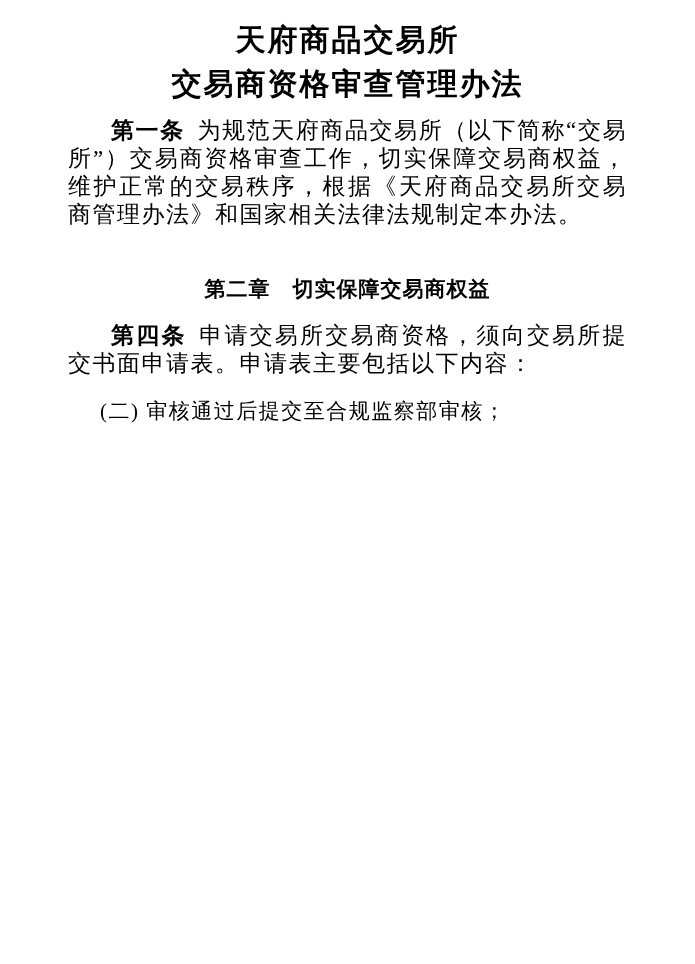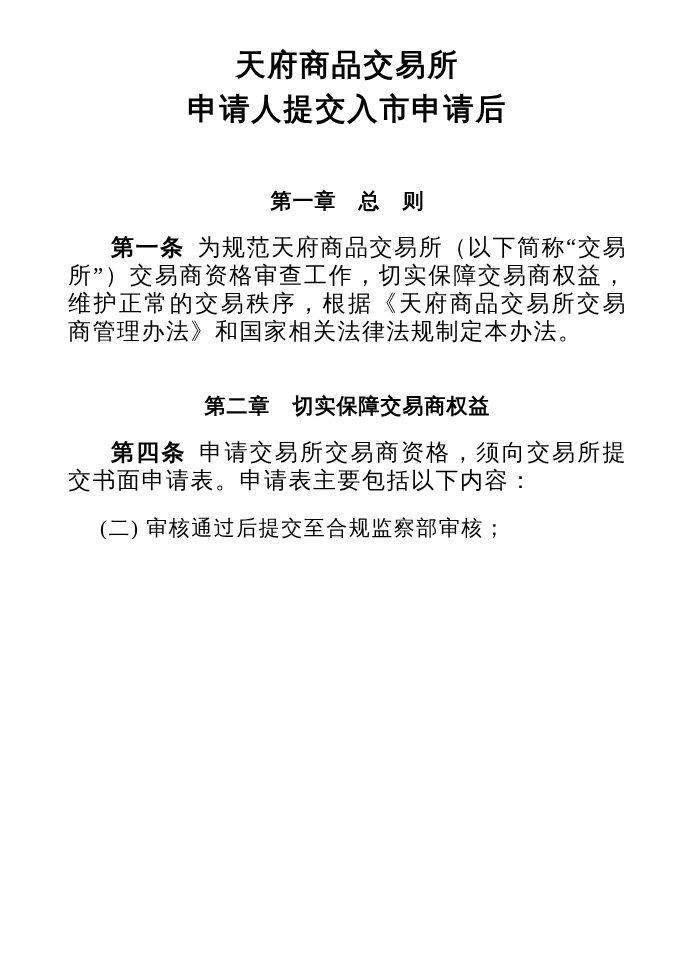--- a/index.html
+++ b/index.html
@@ -10,21 +10,21 @@
   .page {
     position: relative;
     width: 695px;
     height: 964px;
     background: #ffffff;
     color: #000000;
     overflow: hidden;
     font-family: "Liberation Serif", "DejaVu Serif", serif;
   }
   .content {
-    padding: 43px 57px 0 57px;
+    padding: 18px 57px 0 57px;
   }
   .doc-title {
     margin: 0;
     font-weight: bold;
     font-size: 30px;
     line-height: 44px;
     text-align: center;
     letter-spacing: 2px;
   }
   .title-line {
@@ -63,24 +63,23 @@
   }
 </style>
 </head>
 <body>
 
 <div class="page">
   <div class="content">
 
     <h1 class="doc-title">
       <span class="title-line">天府商品交易所</span>
-      <span class="title-line">申请人提交入市申请后</span>
+      <span class="title-line">交易商资格审查管理办法</span>
     </h1>
 
-    <h2 class="chapter-heading first">第一章　总　则</h2>
 
     <p class="para"><span class="article-label">第一条</span><span>为规范天府商品交易所（以下简称“交易所”）交易商资格审查工作，切实保障交易商权益，维护正常的交易秩序，根据《天府商品交易所交易商管理办法》和国家相关法律法规制定本办法。</span></p>
 
 
     <h2 class="chapter-heading second">第二章　切实保障交易商权益</h2>
 
 
     <p class="para"><span class="article-label">第四条</span><span>申请交易所交易商资格，须向交易所提交书面申请表。申请表主要包括以下内容：</span></p>
 
 

